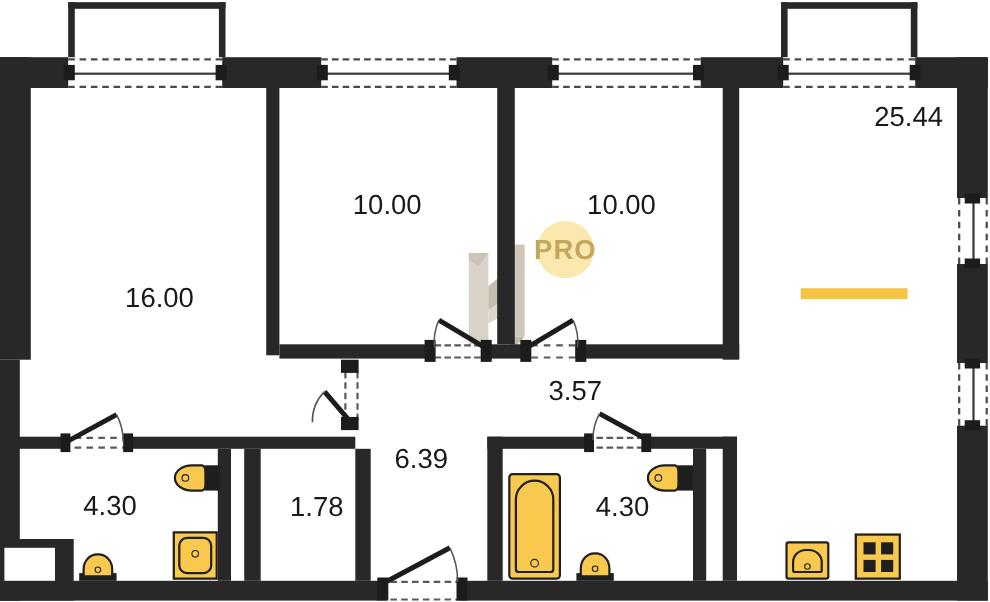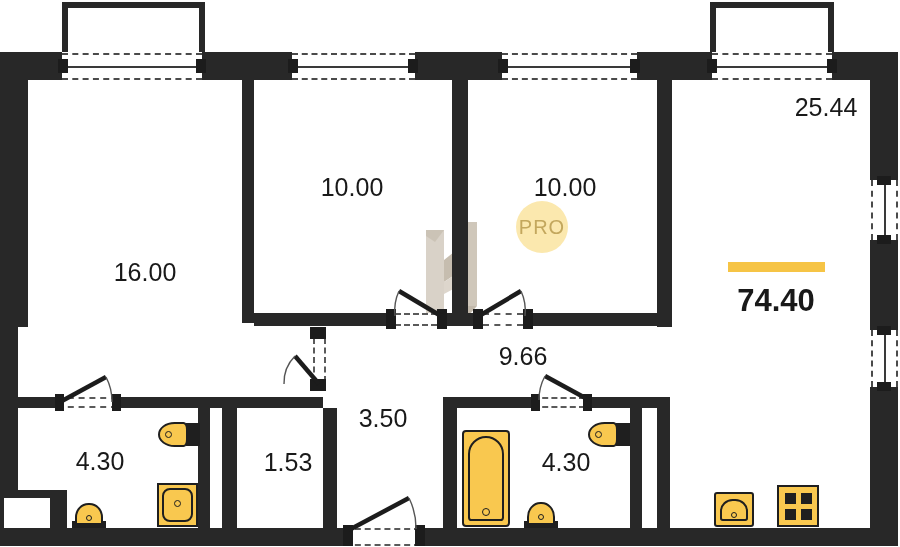--- a/index.html
+++ b/index.html
@@ -18,23 +18,23 @@
   .balcony{position:absolute;border:6px solid #282828;border-bottom:none;box-sizing:border-box;z-index:1;}
   .lbl{position:absolute;transform:translate(-50%,-50%);font-size:25px;color:#191919;white-space:nowrap;z-index:6;}
   .total-label{font-weight:bold;font-size:31px;}
   .accent-bar{position:absolute;background:#F6C445;z-index:6;}
   .fix{position:absolute;background:#F9C84F;border:2px solid #1f1f1f;box-sizing:border-box;z-index:5;}
   .fix .inner{position:absolute;border:2px solid #1f1f1f;box-sizing:border-box;}
   .dot{position:absolute;border:1.5px solid #1f1f1f;border-radius:50%;background:#F9C84F;box-sizing:border-box;}
   .blackpart{position:absolute;background:#1f1f1f;z-index:5;}
   .burner{position:absolute;background:#1f1f1f;}
   #doors{position:absolute;left:0;top:0;z-index:7;pointer-events:none;}
-  #badge{position:absolute;left:516px;top:201px;width:52px;height:52px;border-radius:50%;
+  #badge{position:absolute;left:488px;top:201px;width:52px;height:52px;border-radius:50%;
          background:#FBE8AE;display:flex;align-items:center;justify-content:center;
-         font-size:20px;font-weight:normal;letter-spacing:1px;color:#C3A75D;z-index:2;}
+         font-size:25px;font-weight:bold;letter-spacing:1px;color:#C3A75D;z-index:2;}
   #wm{position:absolute;left:426px;top:222px;z-index:1;}
 </style>
 </head>
 <body>
 
 <div id="stage">
 
   <svg id="wm" width="54" height="94">
     <polygon points="0,8 18,8 18,92 0,92" fill="#d9d2c8"></polygon>
     <polygon points="0,8 18,8 9,20 0,14" fill="#cbc3b6"></polygon>
@@ -201,22 +201,21 @@
     <div class="burner" style="left:6px;top:6px;width:11px;height:11px;"></div>
     <div class="burner" style="left:22px;top:6px;width:11px;height:11px;"></div>
     <div class="burner" style="left:6px;top:22px;width:11px;height:11px;"></div>
     <div class="burner" style="left:22px;top:22px;width:11px;height:11px;"></div>
   </div>
 
   <div class="lbl" style="left:145px;top:232px;margin-top:40px;">16.00</div>
   <div class="lbl" style="left:352px;top:187px;">10.00</div>
   <div class="lbl" style="left:565px;top:187px;">10.00</div>
   <div class="lbl" style="left:826px;top:107px;">25.44</div>
-  <div class="lbl" style="left:523px;top:356px;">9.66</div>
-  <div class="lbl" style="left:383px;top:418px;">3.50</div>
-  <div class="lbl" style="left:288px;top:462px;">1.53</div>
+  <div class="lbl" style="left:523px;top:356px;">3.57</div>
+  <div class="lbl" style="left:383px;top:418px;">6.39</div>
+  <div class="lbl" style="left:288px;top:462px;">1.78</div>
   <div class="lbl" style="left:100px;top:461px;">4.30</div>
   <div class="lbl" style="left:566px;top:462px;">4.30</div>
 
   <div class="accent-bar" style="left:728px;top:262px;width:97px;height:10px;"></div>
-  <div class="lbl total-label" style="left:776px;top:301px;">74.40</div>
 
 </div>
 
 </body></html>

